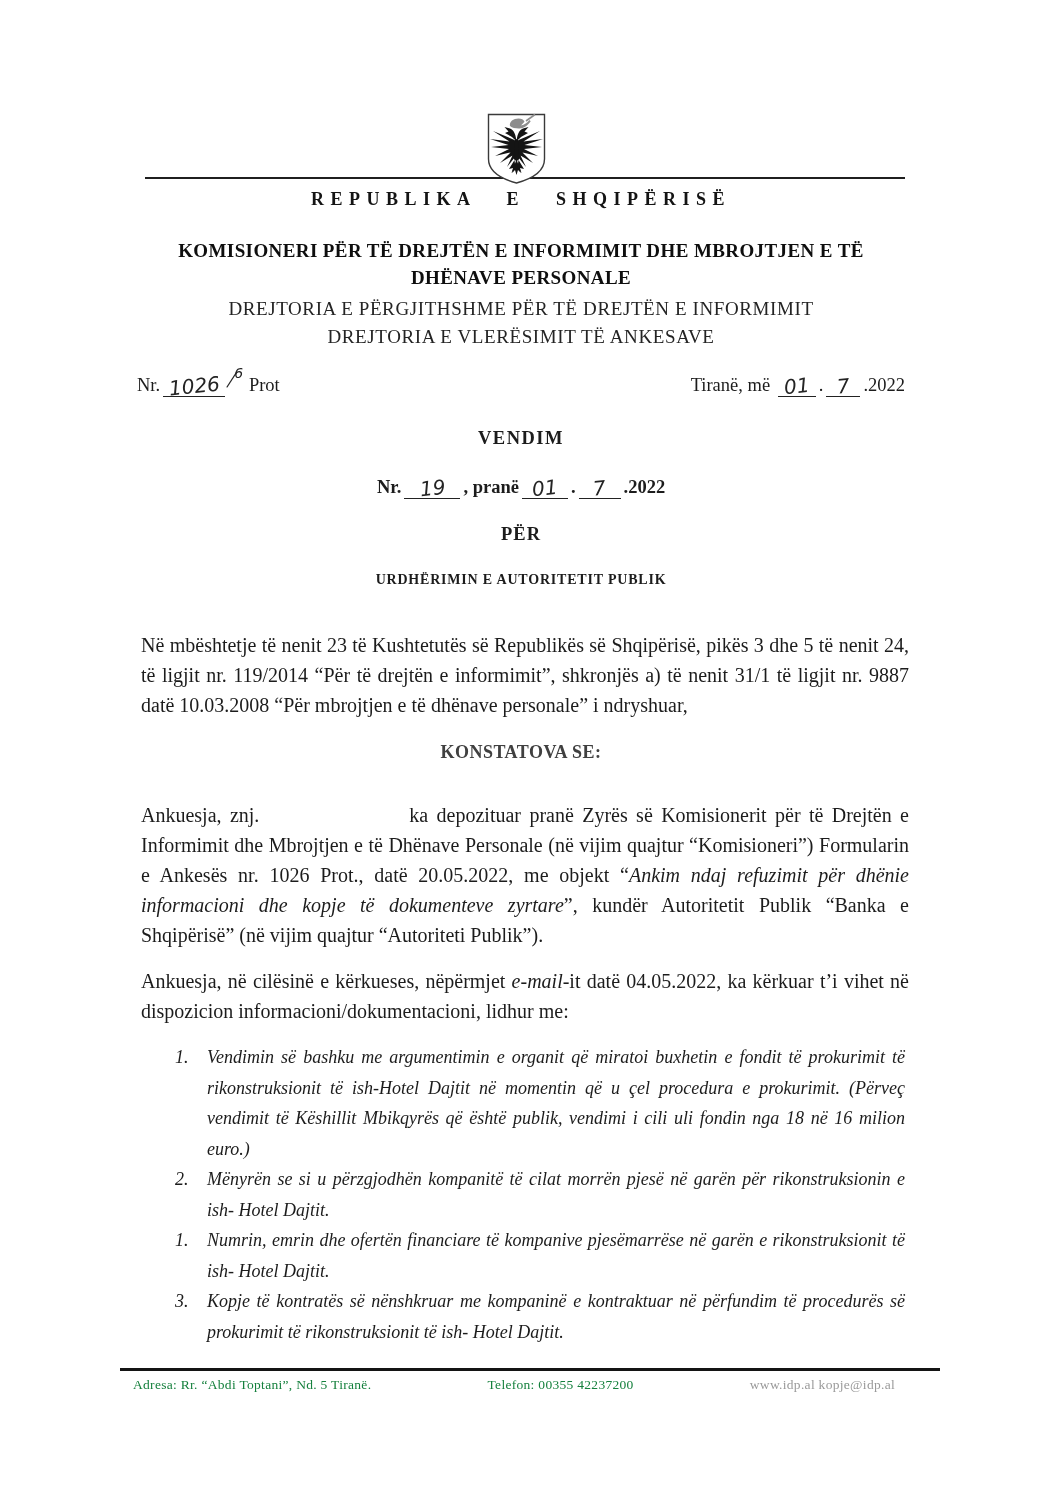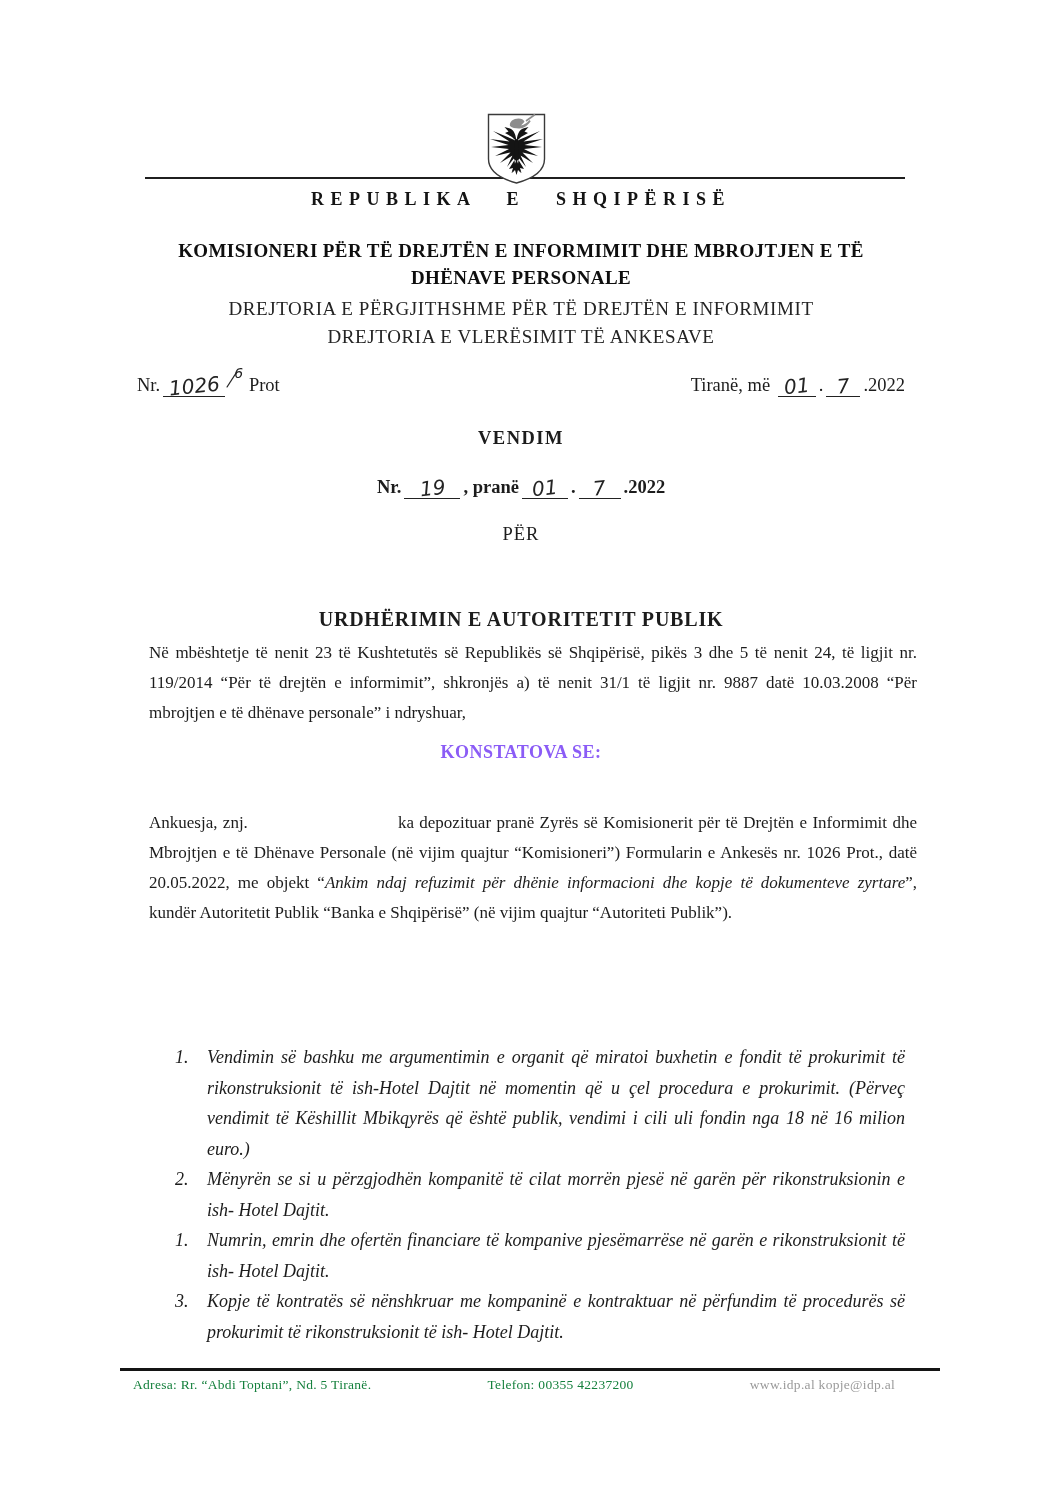--- a/index.html
+++ b/index.html
@@ -4,21 +4,21 @@
 <style>
   html,body { margin:0; padding:0; background:#e8e8e8; }
   .page {
     position:relative; width:1057px; height:1489px; margin:0 auto;
     background:#ffffff; color:#1c1c1c;
     font-family:"Liberation Serif", serif;
     overflow:hidden;
   }
   .abs { position:absolute; left:137px; width:768px; }
   .center { text-align:center; }
-  .bold { font-weight:bold; color:#8b5cf6; }
+  .bold { font-weight:bold; color:#404040; }
 
   
   .header-rule { position:absolute; top:177px; left:145px; width:760px; border-top:2px solid #1f1f1f; }
   .emblem { position:absolute; top:112px; left:486px; width:61px; height:74px; }
   .republic {
     top:189px; font-size:18px; font-weight:bold; letter-spacing:6.5px; word-spacing:20px; color:#141414;
   }
   .org1 { top:237px; font-size:19px; font-weight:bold; line-height:27px; letter-spacing:.4px; color:#0e0e0e; }
   .dir1 { top:295px; font-size:19px; line-height:28px; letter-spacing:.6px; color:#242424; }
   .dir2 { top:323px; font-size:19px; line-height:28px; letter-spacing:.6px; color:#242424; }
@@ -37,25 +37,25 @@
   }
   .blank .hw { position:relative; top:2px; }
   .hw-slash { display:inline-block; transform:rotate(14deg); font-size:26px; font-weight:300;
     position:relative; top:-3px; color:#242424; }
   .hw-sup { font-family:"DejaVu Sans", sans-serif; font-style:italic; font-size:14px;
     position:relative; top:-13px; left:-1px; color:#242424; }
 
   
   .vendim  { top:428px; font-size:18.5px; font-weight:bold; letter-spacing:1.5px; }
   .nrline  { top:476px; font-size:18.5px; font-weight:bold; }
-  .per     { top:524px; font-size:18.5px; font-weight:normal; letter-spacing:1px; }
-  .subject { top:572px; font-size:20px;  font-weight:bold; letter-spacing:.8px;margin-top:36px; }
+  .per     { top:524px; font-size:18.5px; font-weight:bold; letter-spacing:1px; }
+  .subject { top:572px; font-size:14px;  font-weight:bold; letter-spacing:.8px; }
 
   
-  p.body { margin:12px; font-size:17px; line-height:30px; text-align:justify; }
+  p.body { margin:4px; font-size:20px; line-height:30px; text-align:justify; }
   .legal { top:626px; }
   .konstatova { top:742px; font-size:18px; font-weight:bold; letter-spacing:.5px; }
   .para1 { top:796px; }
   .para2 { top:962px; }
   .gap { display:inline-block; width:150px; }
   em { font-style:italic; }
 
   
   .req-list { top:1042px; }
   .req-item { display:flex; font-style:italic; font-size:18px; line-height:30.5px; }
@@ -120,20 +120,21 @@
 
   <div class="abs center per">PËR</div>
   <div class="abs center subject">URDHËRIMIN E AUTORITETIT PUBLIK</div>
 
   <p class="abs body legal">Në mbështetje të nenit 23 të Kushtetutës së Republikës së Shqipërisë,  pikës 3 dhe 5 të nenit 24, të ligjit nr. 119/2014 “Për të drejtën e informimit”, shkronjës a) të nenit 31/1 të ligjit nr. 9887 datë 10.03.2008 “Për mbrojtjen e të dhënave personale” i ndryshuar,</p>
 
   <div class="abs center konstatova bold">KONSTATOVA SE:</div>
 
   <p class="abs body para1"><span>Ankuesja, znj.</span><span class="gap"></span><span>ka depozituar pranë Zyrës së Komisionerit për të Drejtën e Informimit dhe Mbrojtjen e të Dhënave Personale (në vijim quajtur “Komisioneri”) Formularin e Ankesës nr. 1026 Prot., datë 20.05.2022, me objekt “</span><em>Ankim ndaj refuzimit për dhënie informacioni dhe kopje të dokumenteve zyrtare</em><span>”, kundër Autoritetit Publik “Banka e Shqipërisë” (në vijim quajtur “Autoriteti Publik”).</span></p>
 
+  <p class="abs body para2"><span>Ankuesja, në cilësinë e kërkueses, nëpërmjet </span><em>e-mail</em><span>-it datë 04.05.2022, ka kërkuar t’i vihet në dispozicion informacioni/dokumentacioni, lidhur me:</span></p>
 
   <div class="abs req-list">
     <div class="req-item">
       <span class="req-num">1.</span>
       <span class="req-text">Vendimin së bashku me argumentimin e organit që miratoi buxhetin e fondit të prokurimit të rikonstruksionit të ish-Hotel Dajtit në momentin që u çel procedura e prokurimit. (Përveç vendimit të Këshillit Mbikqyrës që është publik, vendimi i cili uli fondin nga 18 në 16 milion euro.)</span>
     </div>
     <div class="req-item">
       <span class="req-num">2.</span>
       <span class="req-text">Mënyrën se si u përzgjodhën kompanitë të cilat morrën pjesë në garën për rikonstruksionin e ish- Hotel Dajtit.</span>
     </div>

